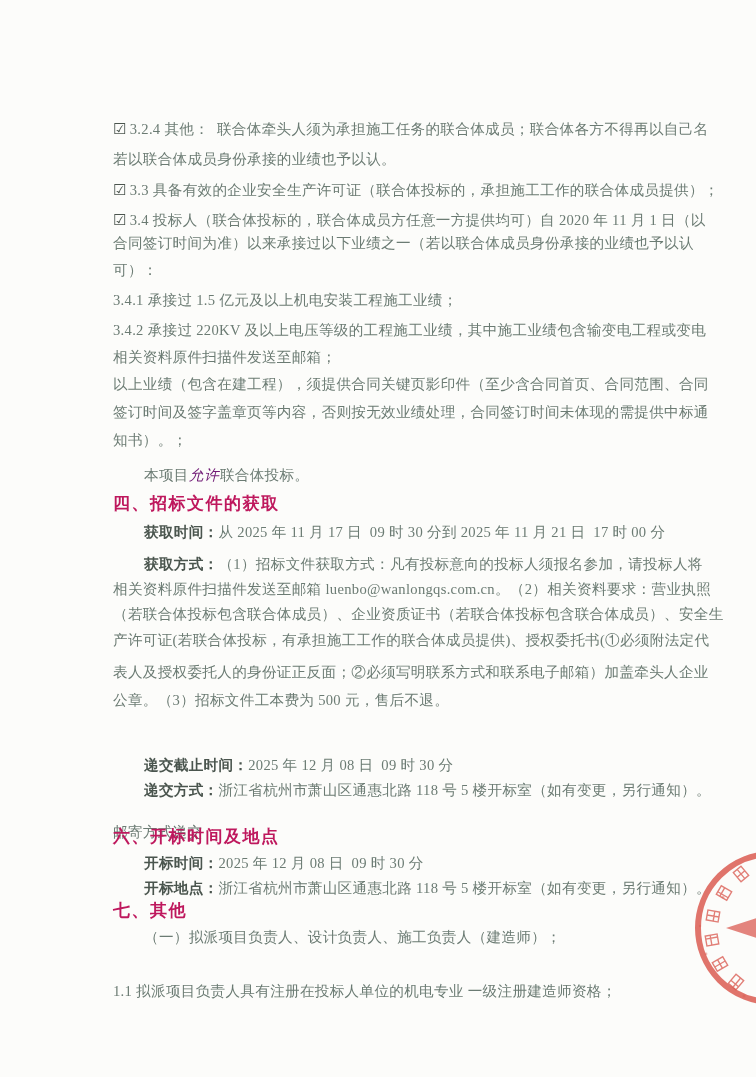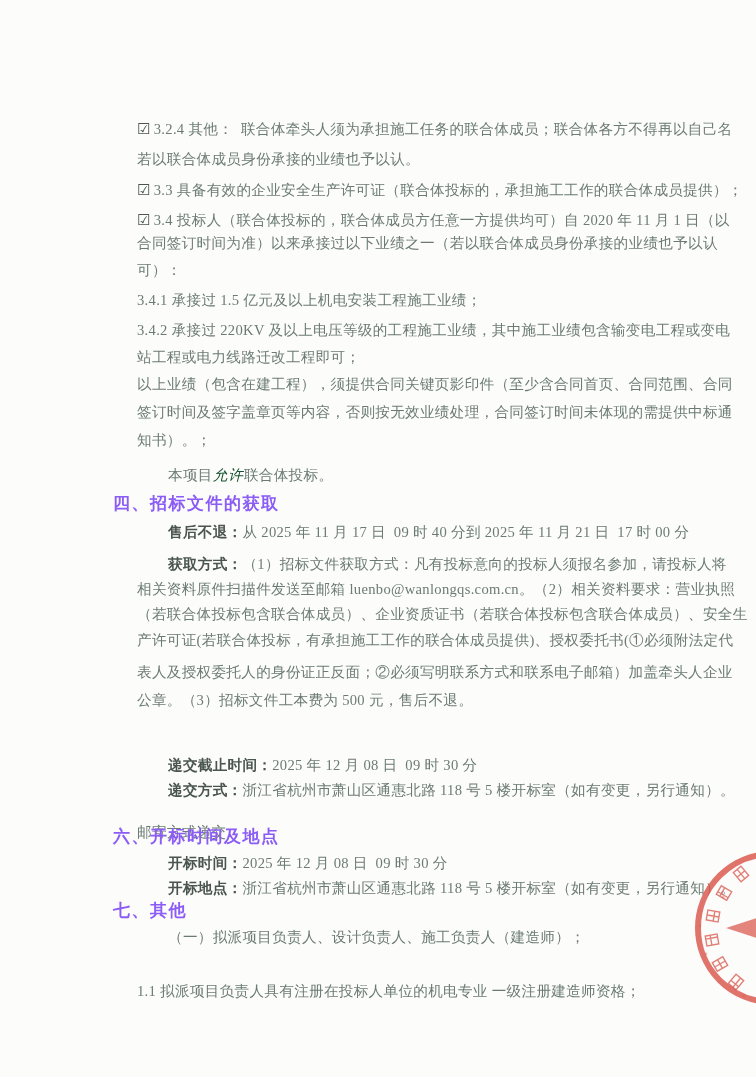--- a/index.html
+++ b/index.html
@@ -6,56 +6,55 @@
   body{background:#e9e9e9;font-family:"Liberation Serif","DejaVu Serif",serif;}
   #page{
     position:relative;width:756px;height:1077px;margin:0 auto;
     background:#fcfcfa;overflow:hidden;
   }
   .line{
     position:absolute;left:113px;white-space:pre;
     font-family:"Liberation Serif","DejaVu Serif",serif;
     font-size:14.6px;line-height:22px;letter-spacing:0.3px;
     color:#6b7b73;
-    margin-left:24px;
   }
   .indent{left:144px;}
   .heading{
     position:absolute;left:113px;white-space:pre;
     font-family:"Liberation Sans","DejaVu Sans",sans-serif;
     font-weight:bold;font-size:17px;line-height:24px;letter-spacing:1.5px;
-    color:#8b5cf6;
+    color:#be185d;
   }
   .lbl{font-weight:bold;color:#4a554e;}
   .chk{color:#4b554e;margin-right:3px;font-size:15px;}
-  .em{font-style:italic;color:#14532d;letter-spacing:1px;}
+  .em{font-style:italic;color:#701a75;letter-spacing:1px;}
   .stamp{position:absolute;left:686px;top:836px;width:170px;height:190px;}
 </style>
 </head>
 <body>
 
 <div id="page">
 
   <div class="line" style="top:118px"><span class="chk">☑</span><span>3.2.4 其他：  联合体牵头人须为承担施工任务的联合体成员；联合体各方不得再以自己名</span></div>
   <div class="line" style="top:148px"><span>若以联合体成员身份承接的业绩也予以认。</span></div>
   <div class="line" style="top:179px"><span class="chk">☑</span><span>3.3 具备有效的企业安全生产许可证（联合体投标的，承担施工工作的联合体成员提供）；</span></div>
   <div class="line" style="top:209px"><span class="chk">☑</span><span>3.4 投标人（联合体投标的，联合体成员方任意一方提供均可）自 2020 年 11 月 1 日（以</span></div>
   <div class="line" style="top:232px"><span>合同签订时间为准）以来承接过以下业绩之一（若以联合体成员身份承接的业绩也予以认</span></div>
   <div class="line" style="top:259px"><span>可）：</span></div>
   <div class="line" style="top:289px"><span>3.4.1 承接过 1.5 亿元及以上机电安装工程施工业绩；</span></div>
   <div class="line" style="top:319px"><span>3.4.2 承接过 220KV 及以上电压等级的工程施工业绩，其中施工业绩包含输变电工程或变电</span></div>
-  <div class="line" style="top:346px"><span>站工程或电力线路迁改工程即可；</span></div>
+  <div class="line" style="top:346px"><span>相关资料原件扫描件发送至邮箱；</span></div>
   <div class="line" style="top:373px"><span>以上业绩（包含在建工程），须提供合同关键页影印件（至少含合同首页、合同范围、合同</span></div>
   <div class="line" style="top:401px"><span>签订时间及签字盖章页等内容，否则按无效业绩处理，合同签订时间未体现的需提供中标通</span></div>
   <div class="line" style="top:429px"><span>知书）。；</span></div>
 
   <div class="line indent" style="top:464px"><span>本项目</span><span class="em">允许</span><span>联合体投标。</span></div>
 
   <div class="heading" style="top:492px">四、招标文件的获取</div>
-  <div class="line indent" style="top:521px"><span class="lbl">售后不退：</span><span>从 2025 年 11 月 17 日  09 时 40 分到 2025 年 11 月 21 日  17 时 00 分</span></div>
+  <div class="line indent" style="top:521px"><span class="lbl">获取时间：</span><span>从 2025 年 11 月 17 日  09 时 30 分到 2025 年 11 月 21 日  17 时 00 分</span></div>
   <div class="line indent" style="top:553px"><span class="lbl">获取方式：</span><span>（1）招标文件获取方式：凡有投标意向的投标人须报名参加，请投标人将</span></div>
   <div class="line" style="top:578px"><span>相关资料原件扫描件发送至邮箱 luenbo@wanlongqs.com.cn。（2）相关资料要求：营业执照</span></div>
   <div class="line" style="top:603px"><span>（若联合体投标包含联合体成员）、企业资质证书（若联合体投标包含联合体成员）、安全生</span></div>
   <div class="line" style="top:629px"><span>产许可证(若联合体投标，有承担施工工作的联合体成员提供)、授权委托书(①必须附法定代</span></div>
   <div class="line" style="top:661px"><span>表人及授权委托人的身份证正反面；②必须写明联系方式和联系电子邮箱）加盖牵头人企业</span></div>
   <div class="line" style="top:689px"><span>公章。（3）招标文件工本费为 500 元，售后不退。</span></div>
 
   <div class="line indent" style="top:754px"><span class="lbl">递交截止时间：</span><span>2025 年 12 月 08 日  09 时 30 分</span></div>
   <div class="line indent" style="top:779px"><span class="lbl">递交方式：</span><span>浙江省杭州市萧山区通惠北路 118 号 5 楼开标室（如有变更，另行通知）。</span></div>
   <div class="line" style="top:821px"><span>邮寄方式递交</span></div>

